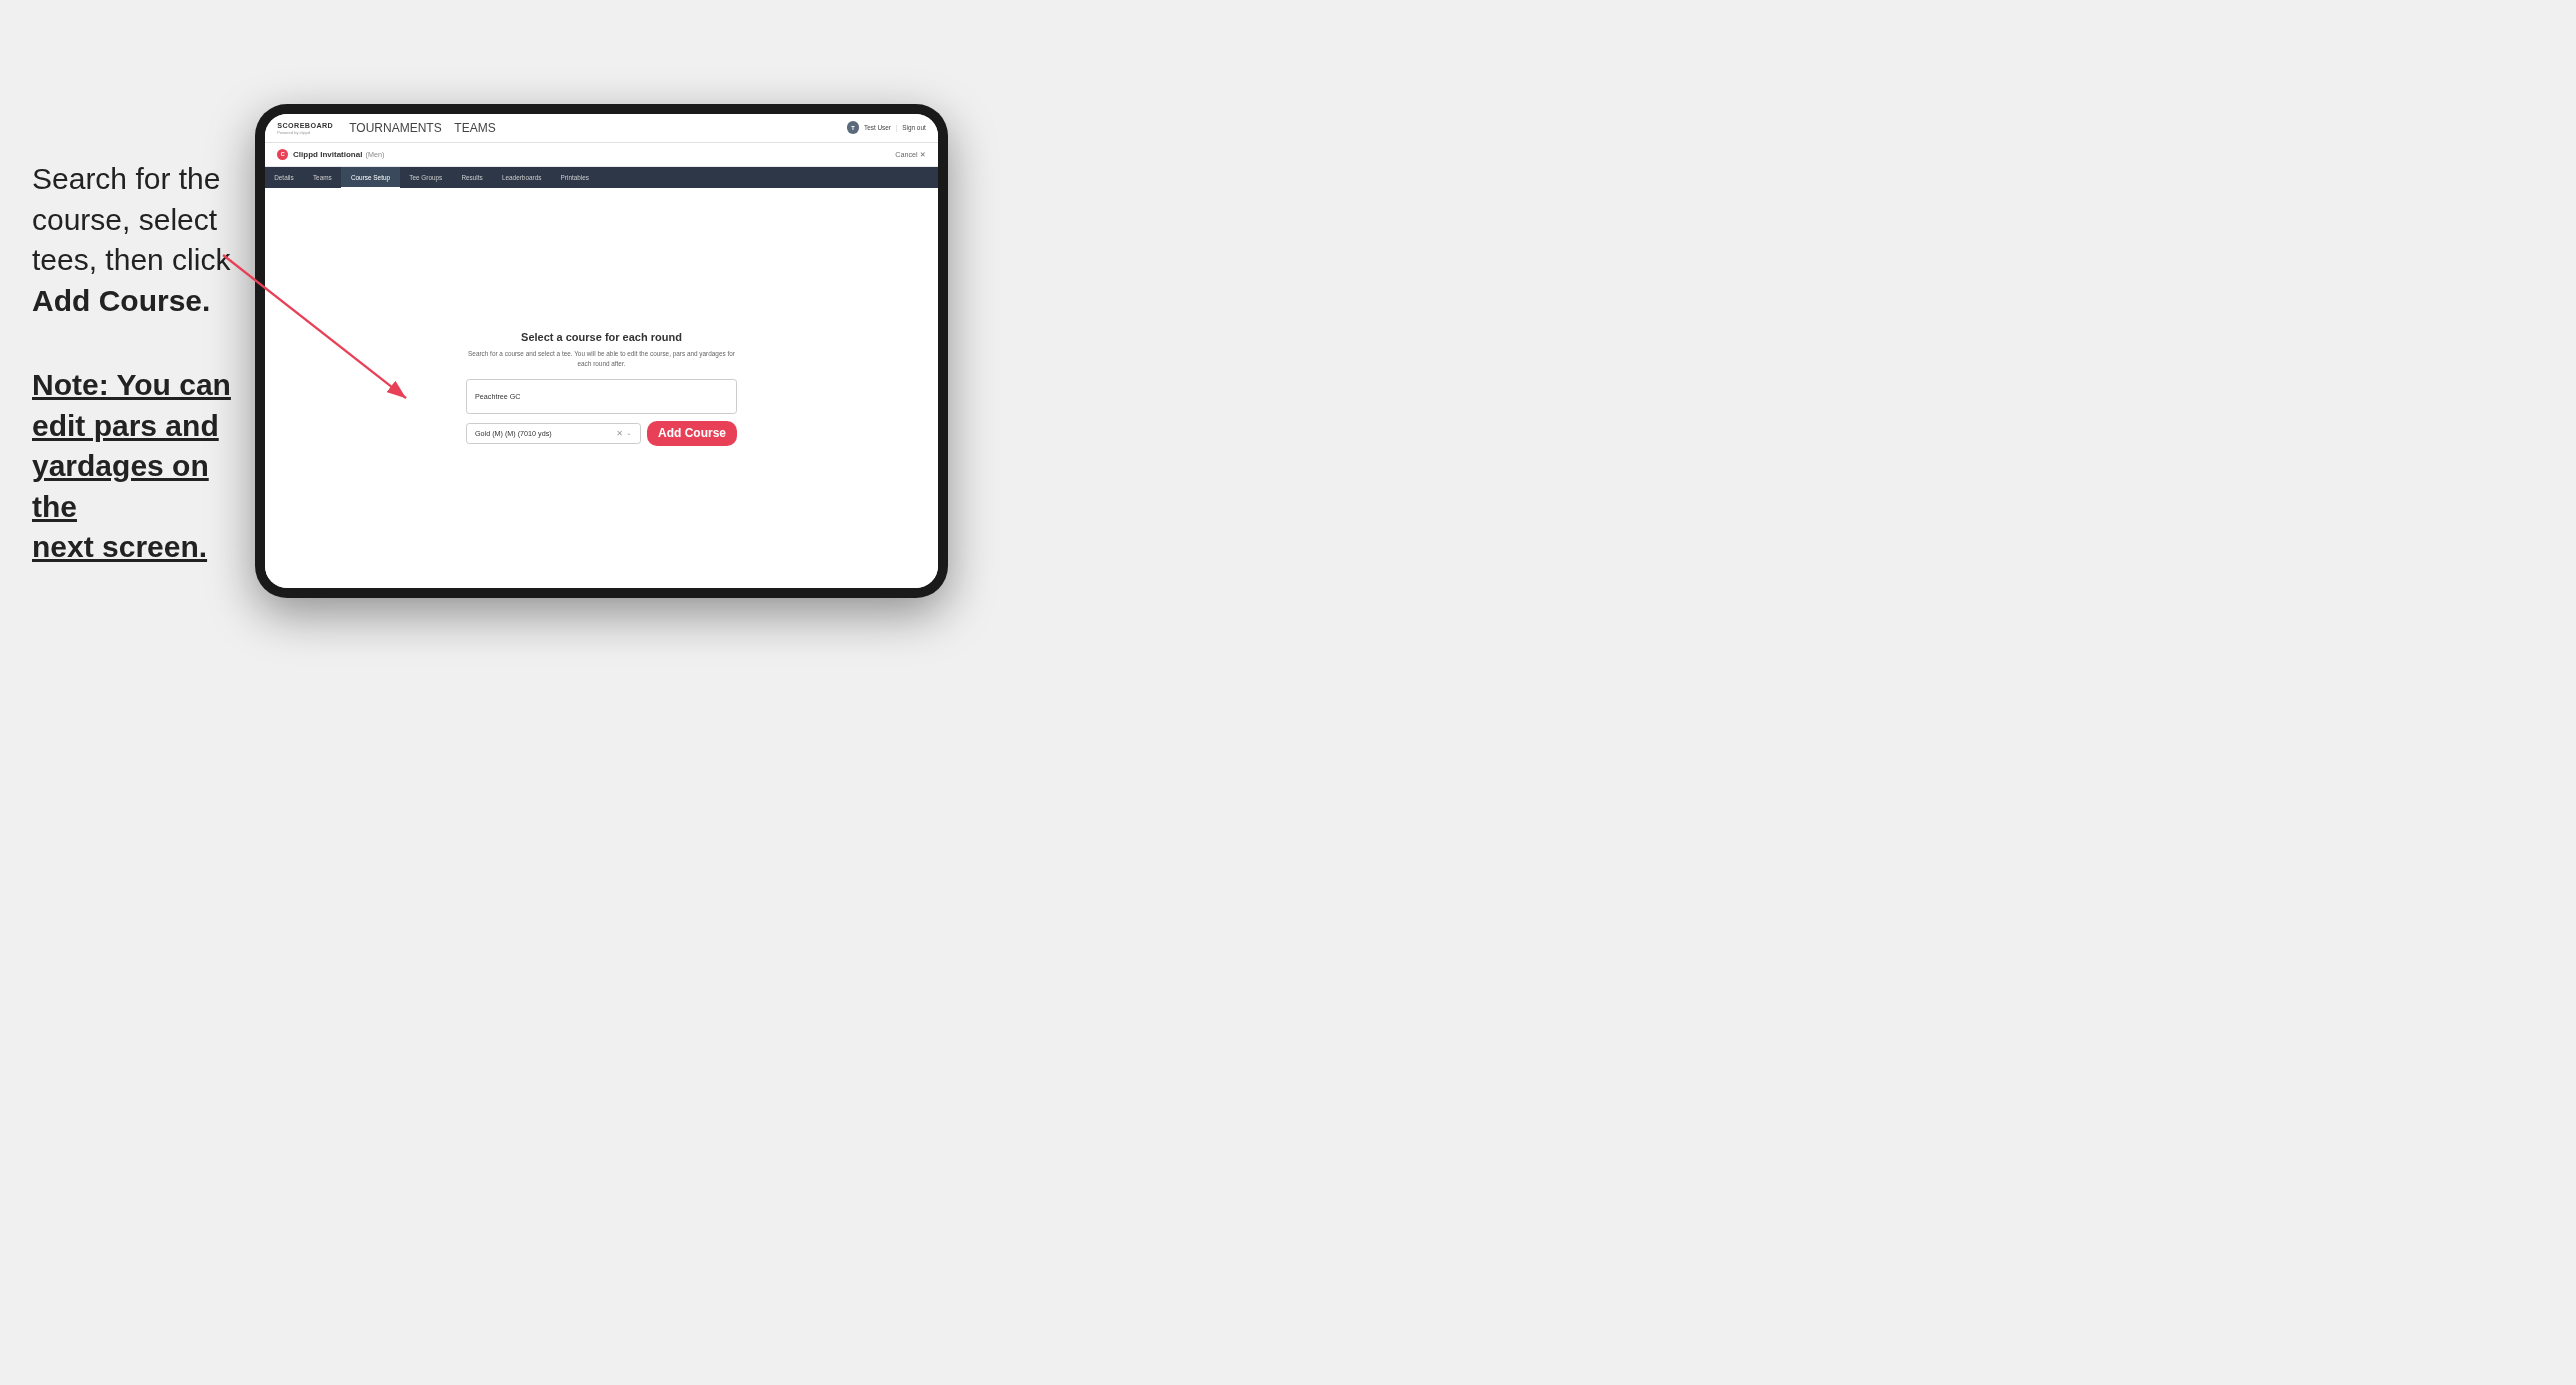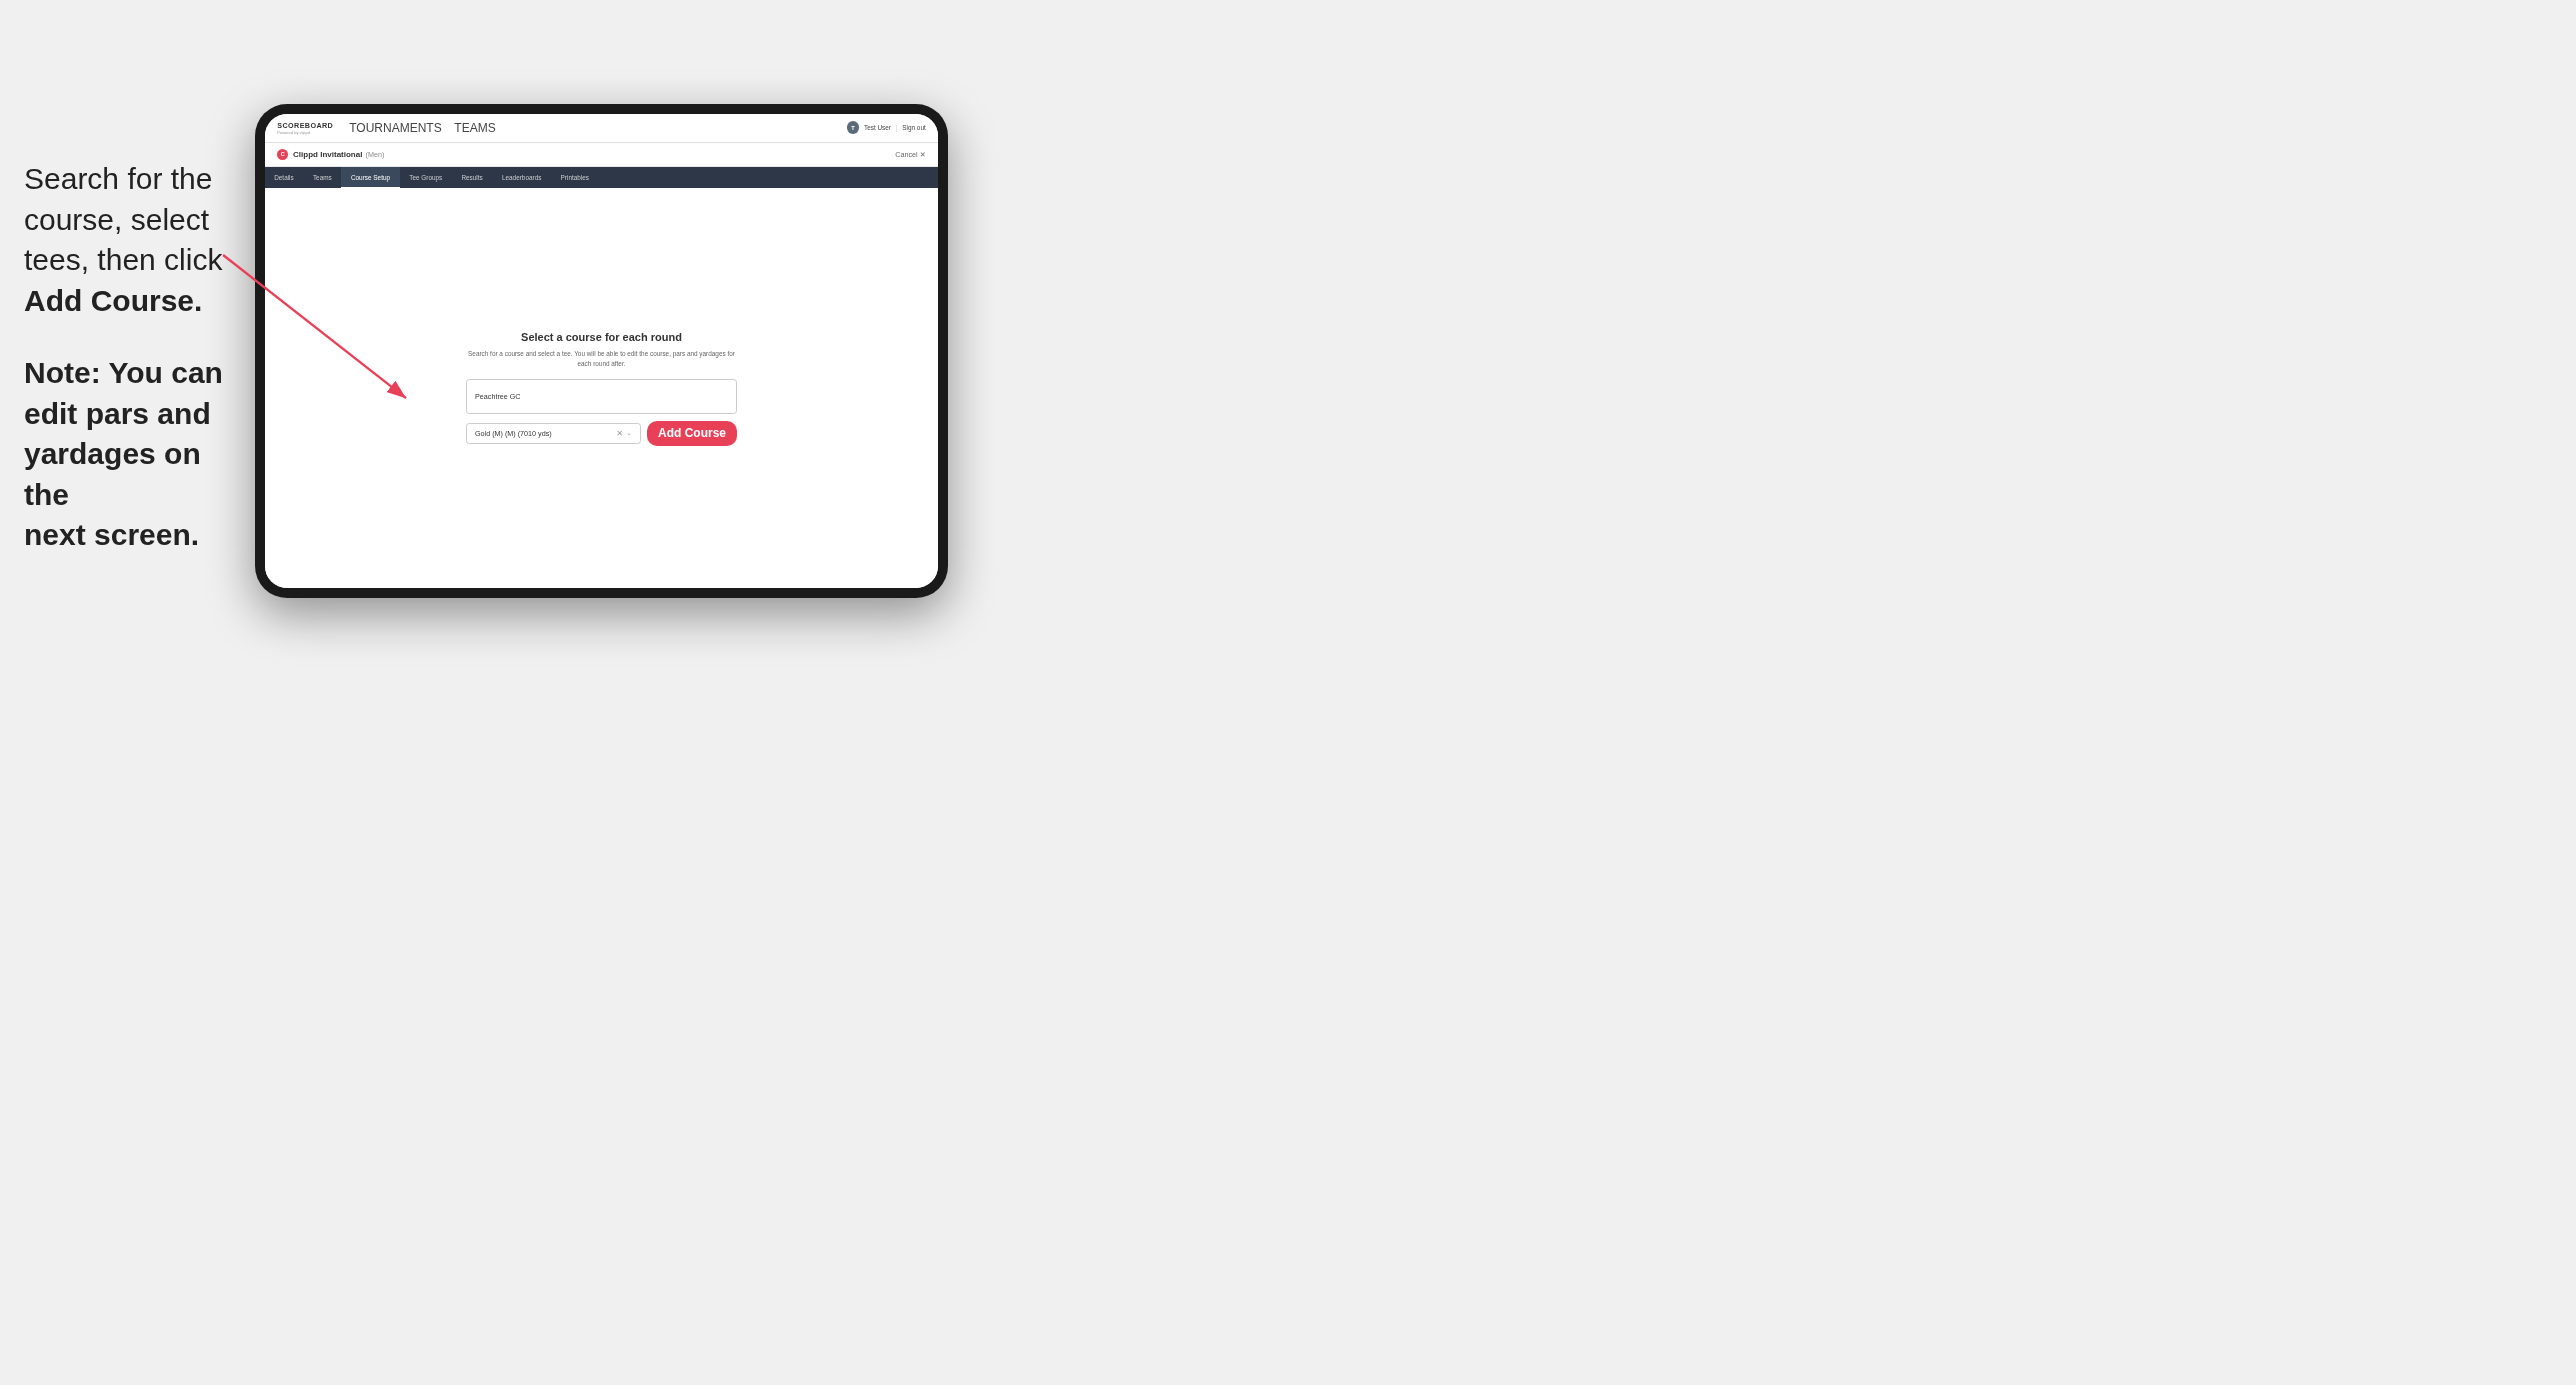--- a/index.html
+++ b/index.html
@@ -8,21 +8,21 @@
       font-family: -apple-system, BlinkMacSystemFont, 'Segoe UI', Arial, sans-serif;
       width: 2576px;
       height: 1386px;
       overflow: hidden;
       position: relative;
     }
 
     
     .instructions {
       position: absolute;
-      left: 24px;
+      left: 32px;
       top: 159px;
       width: 223px;
       font-size: 29px;
       line-height: 1.3;
       color: #222;
     }
 
     
     .tablet-frame {
       position: absolute;
@@ -261,25 +261,26 @@
     
     .instr-main {
       font-size: 30px;
       color: #222;
       line-height: 1.35;
     }
     .instr-bold {
       font-weight: 700;
     }
     .instr-note-block {
-      margin-top: 32px;
+      margin-top: 44px;
       font-size: 30px;
       font-weight: 700;
       color: #222;
       line-height: 1.35;
+      text-decoration: underline;
     }
   </style>
 </head>
 <body>
 
 <div class="instructions">
   <div class="instr-main">
     <span>Search for the</span><br>
     <span>course, select</span><br>
     <span>tees, then click</span><br>

